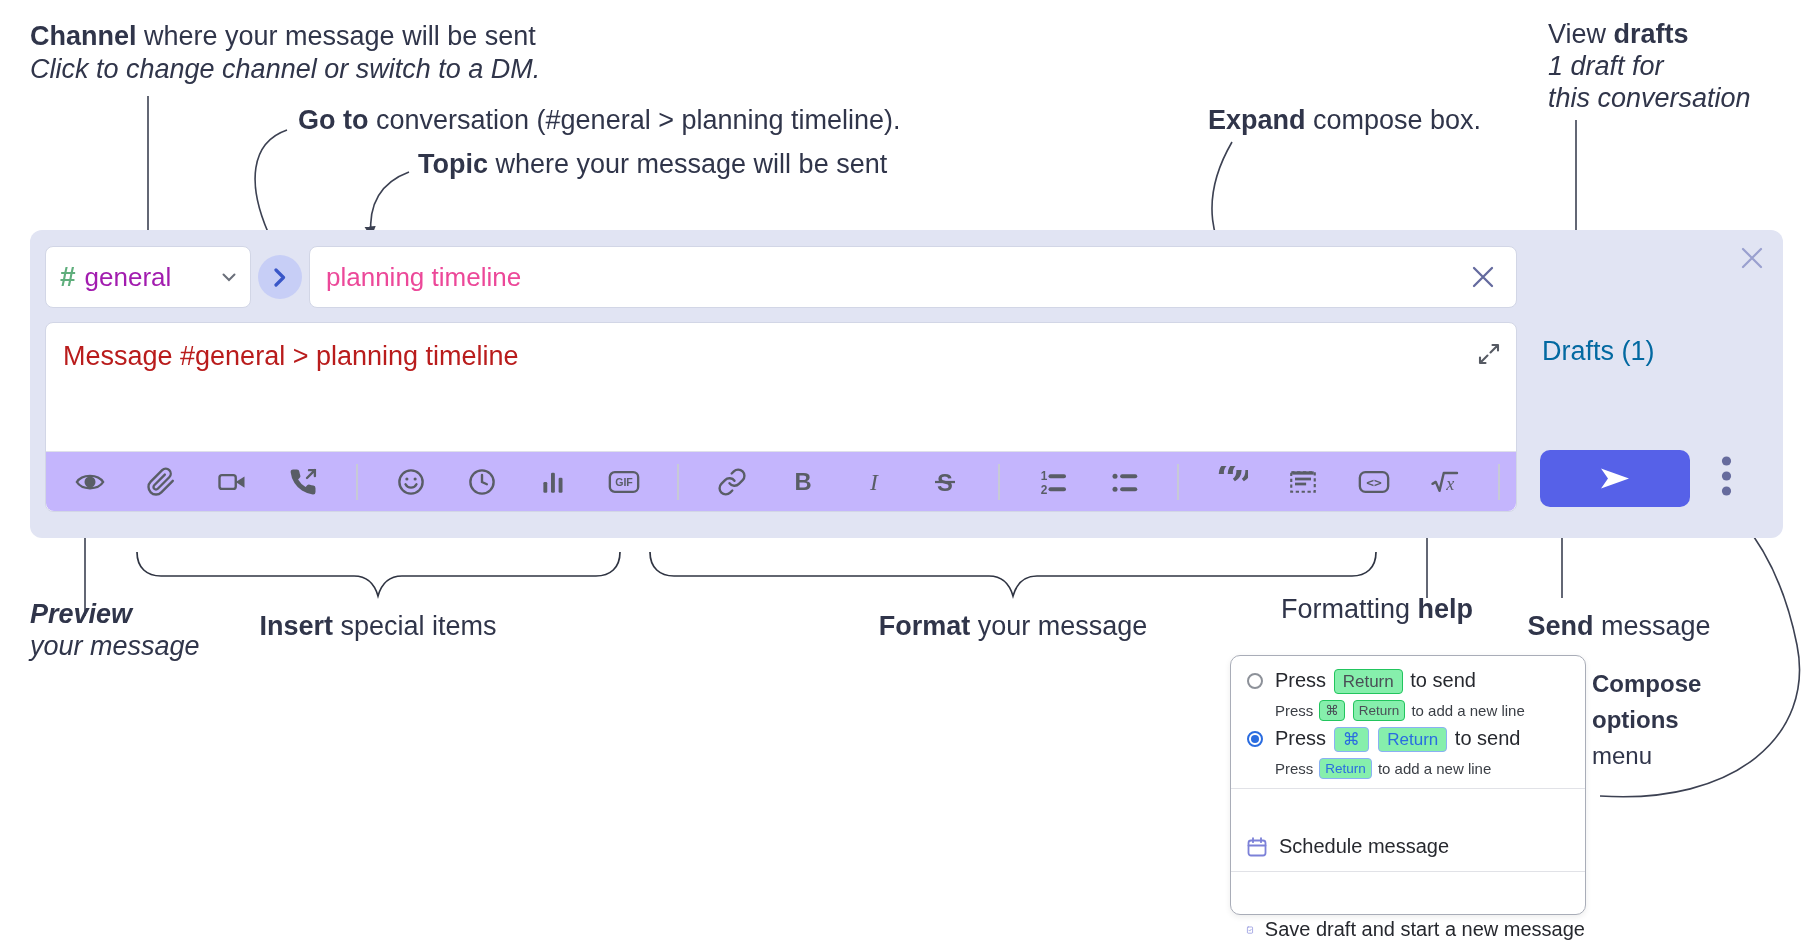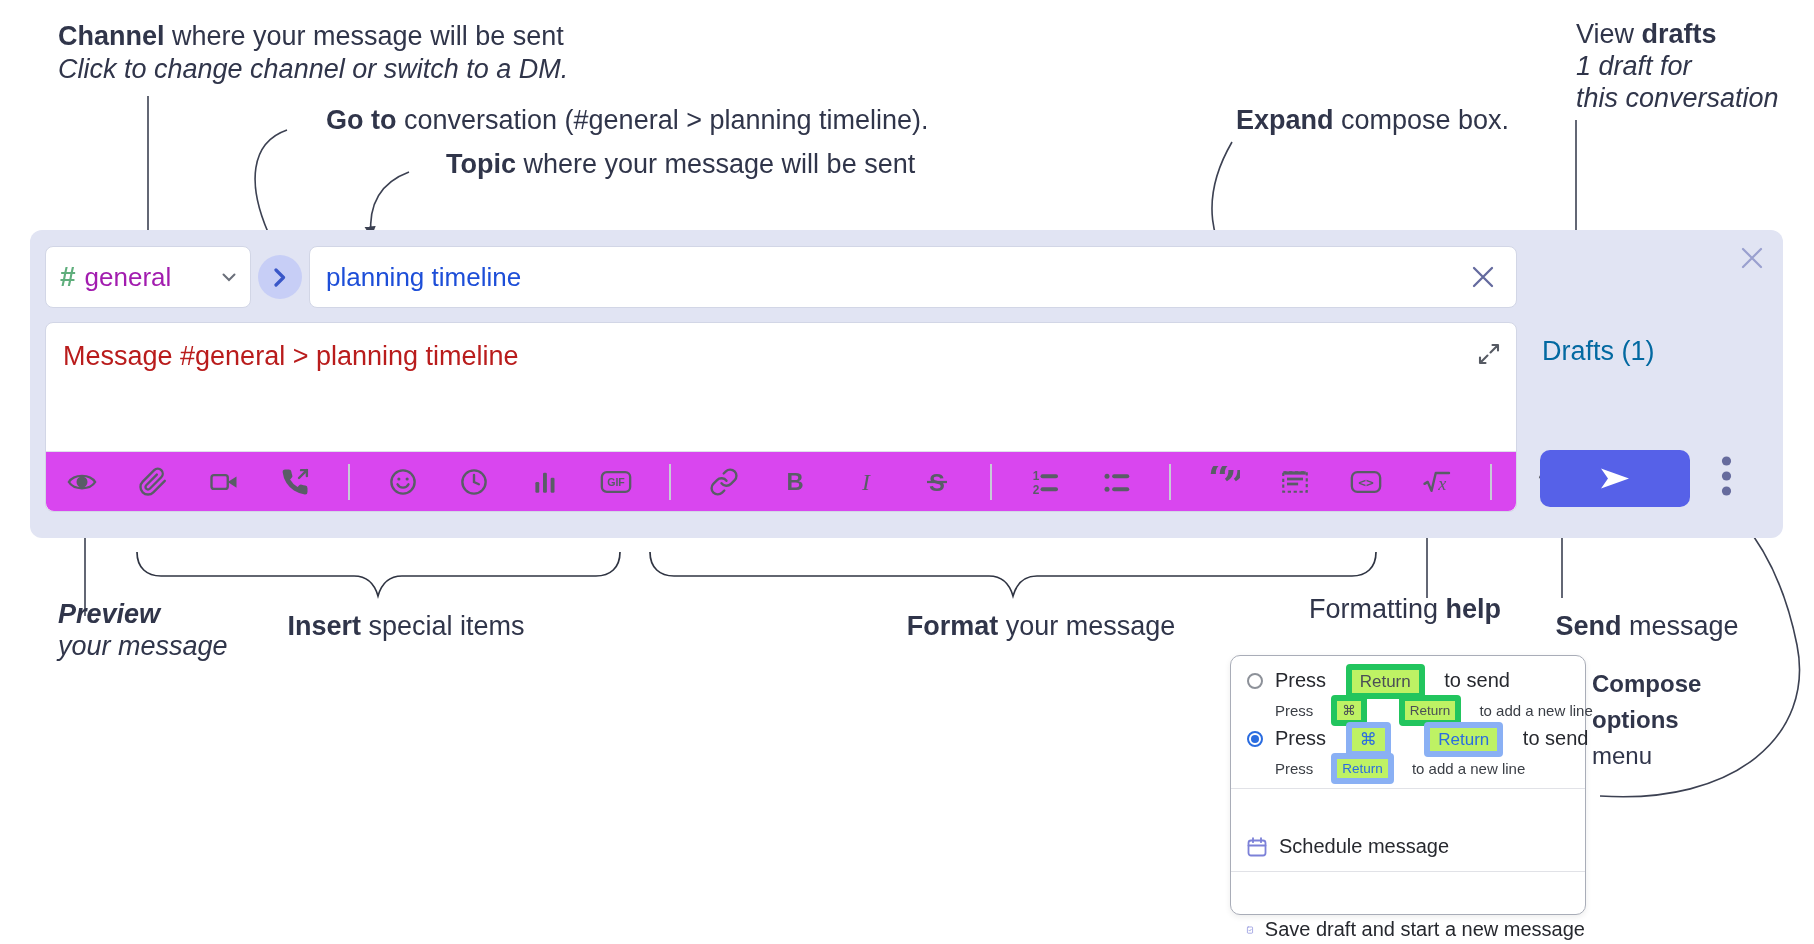--- a/index.html
+++ b/index.html
@@ -1,60 +1,60 @@
 <!DOCTYPE html>
 <html><head>
 <meta charset="utf-8">
 <style>
   html,body{margin:0;padding:0;background:#fff;}
   .canvas{position:relative;width:1814px;height:944px;background:#ffffff;
     font-family:"Liberation Sans",sans-serif;color:#30354a;overflow:hidden;}
-  .ann{position:absolute;font-size:27px;line-height:33px;white-space:nowrap;color:#30354a;margin-left:28px;}
+  .ann{position:absolute;font-size:27px;line-height:33px;white-space:nowrap;color:#30354a;}
   .ann b{font-weight:700;}
   .it{font-style:italic;}
   .ctr{transform:translateX(-50%);}
   svg.overlay{position:absolute;left:0;top:0;width:1814px;height:944px;pointer-events:none;}
 
   
   .panel{position:absolute;left:30px;top:230px;width:1753px;height:308px;background:#e1e4f3;border-radius:12px;}
   .chanbox{position:absolute;left:15px;top:16px;width:206px;height:62px;background:#fff;border:1px solid #d2d6e6;
     border-radius:8px;display:flex;align-items:center;padding:0 14px;box-sizing:border-box;cursor:pointer;}
   .hash{color:#5fae7c;font-weight:700;font-size:28px;margin-right:9px;}
   .chan-name{font-size:26px;color:#a21caf;}
   .gotobtn{position:absolute;left:228px;top:25px;width:44px;height:44px;border-radius:50%;background:#c7cef6;
     display:flex;align-items:center;justify-content:center;cursor:pointer;}
   .topic{position:absolute;left:279px;top:16px;width:1208px;height:62px;background:#fff;border:1px solid #d2d6e6;
-    border-radius:8px;box-sizing:border-box;font-family:"Liberation Sans",sans-serif;font-size:26px;color:#1d4ed8;
+    border-radius:8px;box-sizing:border-box;font-family:"Liberation Sans",sans-serif;font-size:26px;color:#ec4899;
     padding:0 54px 0 16px;outline:none;}
   .topic-clear{position:absolute;left:1440px;top:34px;width:26px;height:26px;cursor:pointer;}
   .panel-close{position:absolute;left:1708px;top:14px;width:28px;height:28px;cursor:pointer;}
   .msgbox{position:absolute;left:15px;top:92px;width:1472px;height:190px;background:#fff;border:1px solid #d2d6e6;
     border-radius:8px;box-sizing:border-box;}
   .placeholder{position:absolute;left:17px;top:18px;font-size:27px;color:#b91c1c;}
   .expand{position:absolute;right:15px;top:19px;width:24px;height:24px;cursor:pointer;}
-  .toolbar{position:absolute;left:0;right:0;bottom:0;height:60px;background:#d946ef;border-top:1px solid #dfe1ea;
-    border-radius:0 0 8px 8px;display:flex;align-items:center;padding-left:18px;gap:35px;box-sizing:border-box;}
+  .toolbar{position:absolute;left:0;right:0;bottom:0;height:60px;background:#c4b5fd;border-top:1px solid #dfe1ea;
+    border-radius:0 0 8px 8px;display:flex;align-items:center;padding-left:26px;gap:35px;box-sizing:border-box;}
   .tbtn{width:36px;height:34px;display:flex;align-items:center;justify-content:center;cursor:pointer;flex:0 0 auto;}
   .tdiv{width:2px;height:36px;background:#c7cad6;flex:0 0 auto;}
   .drafts{position:absolute;left:1512px;top:106px;font-size:27px;color:#0369a1;cursor:pointer;white-space:nowrap;}
   .sendbtn{position:absolute;left:1510px;top:220px;width:150px;height:57px;background:#5661e8;border-radius:10px;
     display:flex;align-items:center;justify-content:center;cursor:pointer;}
   .dots{position:absolute;left:1691px;top:225px;cursor:pointer;}
 
   
   .menu{position:absolute;left:1230px;top:655px;width:356px;height:260px;background:#fff;border:1px solid #a9adb8;
     border-radius:10px;box-shadow:0 2px 6px rgba(0,0,0,.08);box-sizing:border-box;padding-top:9px;font-size:20px;color:#26282e;}
   .opt{display:flex;align-items:center;padding-left:16px;gap:12px;height:32px;cursor:pointer;white-space:nowrap;}
   .optsub{padding-left:44px;font-size:15px;color:#3a3e45;height:26px;display:flex;align-items:center;gap:4px;
     white-space:nowrap;}
   .radio{width:16px;height:16px;border:2px solid #8d9199;border-radius:50%;box-sizing:border-box;flex:0 0 auto;}
   .radio.on{border-color:#2a6ce0;position:relative;}
   .radio.on::after{content:"";position:absolute;left:2px;top:2px;width:8px;height:8px;border-radius:50%;background:#2a6ce0;}
-  .kc{display:inline-block;border:6px solid #22c55e;border-radius:4px;padding:0 8px;font-size:17px;line-height:23px;
-    color:#4a4e56;background:#bef264;margin:0 14px;}
+  .kc{display:inline-block;border:1px solid #22c55e;border-radius:4px;padding:0 8px;font-size:17px;line-height:23px;
+    color:#4a4e56;background:#86efac;margin:0 2px;}
   .kc.blue{border-color:#8ab0f4;color:#2a6ce0;}
   .kc.sm{font-size:13.5px;line-height:19px;padding:0 5px;}
   .mdiv{border-top:1px solid #e1e2e7;margin:7px 0;}
   .mitem{display:flex;align-items:center;gap:11px;padding-left:15px;height:35px;cursor:pointer;white-space:nowrap;margin-top:40px;}
   .cops{position:absolute;left:1592px;top:666px;font-size:24px;line-height:36px;color:#30354a;white-space:nowrap;}
 </style>
 </head>
 <body>
 
 <div class="canvas">

